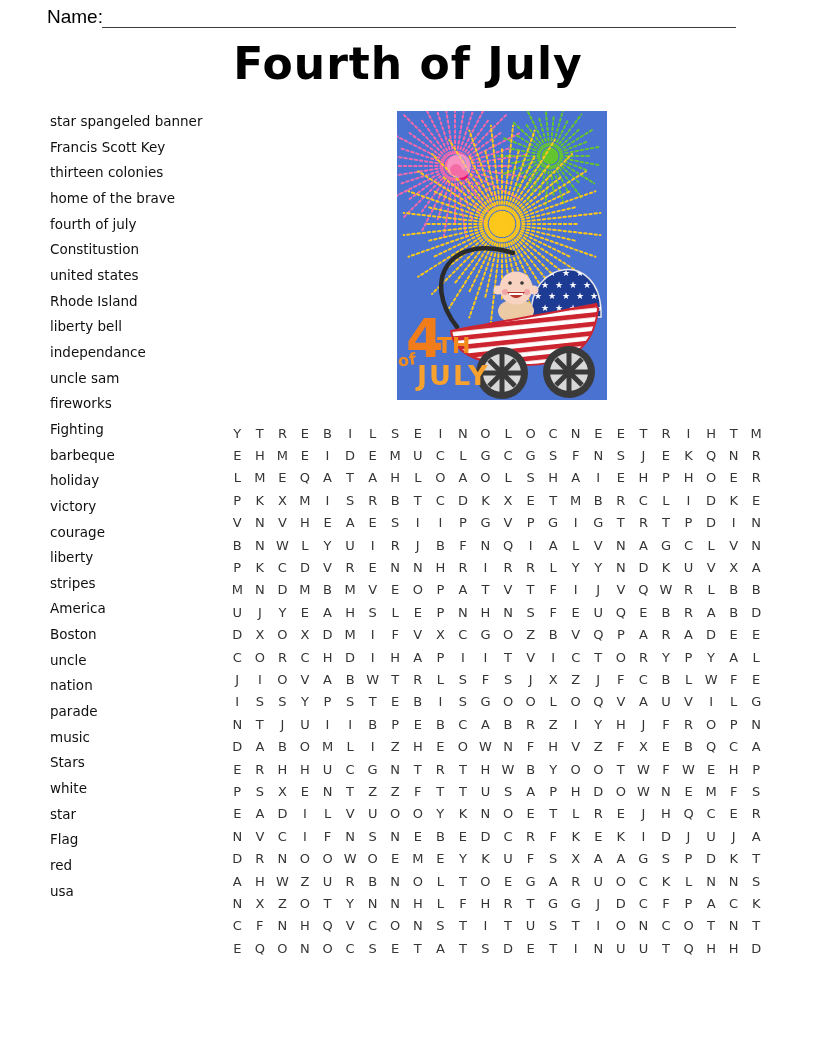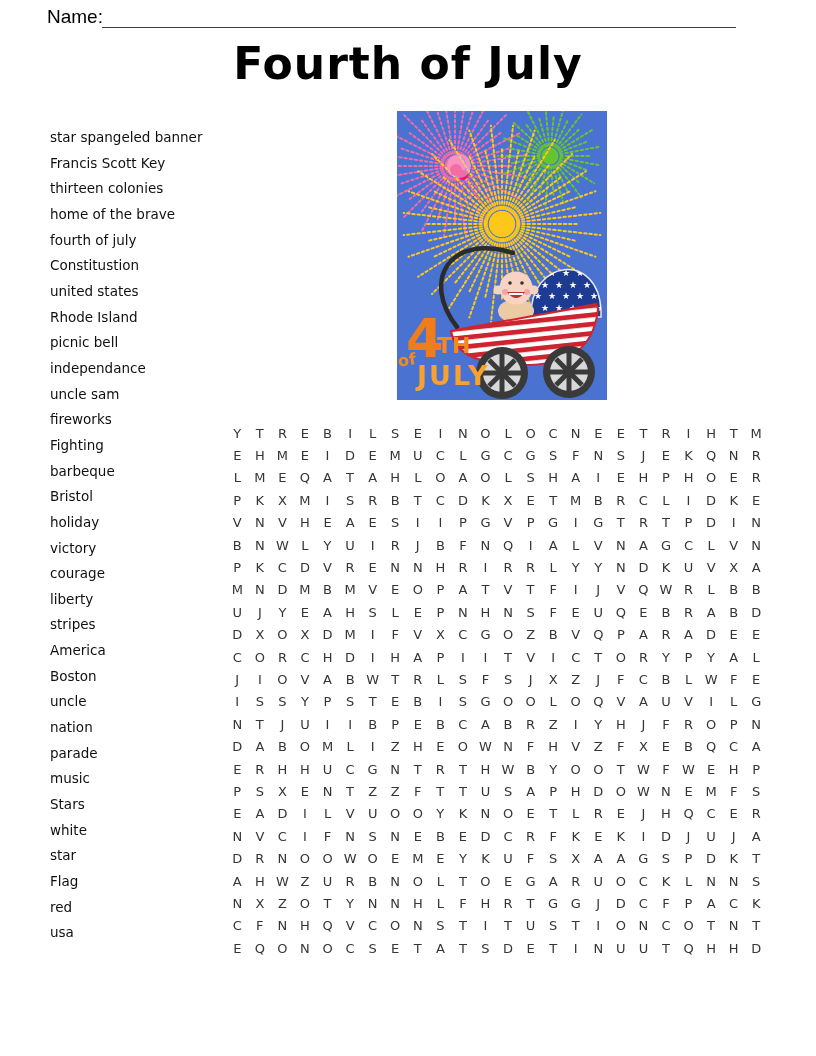--- a/index.html
+++ b/index.html
@@ -9,21 +9,21 @@
   
   #name-label{position:absolute;left:47px;top:6px;font-family:"Liberation Sans",sans-serif;
               font-size:19px;color:#000;}
   #name-line{position:absolute;left:102px;top:27px;width:634px;border-bottom:1.6px solid #3c3c3c;}
 
   
   #title{position:absolute;left:0;top:38px;width:816px;text-align:center;
          font-size:44px;font-weight:bold;color:#000;letter-spacing:1px;}
 
   
-  #word-list{position:absolute;left:50px;top:109px;margin-top:16px;}
+  #word-list{position:absolute;left:50px;top:109px;}
   .word-item{height:25.66px;line-height:25.66px;font-size:13.5px;color:#101010;white-space:nowrap;}
 
   
   #illustration{position:absolute;left:397px;top:111px;width:210px;height:289px;}
 
   
   #puzzle-grid{position:absolute;left:226px;top:422px;display:grid;
                grid-template-columns:repeat(24,22.57px);grid-auto-rows:22.4px;}
   .cell{display:flex;align-items:center;justify-content:center;
         font-size:13px;color:#353535;}
@@ -40,27 +40,26 @@
 
   <div id="word-list">
       <div class="word-item">star spangeled banner</div>
       <div class="word-item">Francis Scott Key</div>
       <div class="word-item">thirteen colonies</div>
       <div class="word-item">home of the brave</div>
       <div class="word-item">fourth of july</div>
       <div class="word-item">Constitustion</div>
       <div class="word-item">united states</div>
       <div class="word-item">Rhode Island</div>
-      <div class="word-item">picnic bell</div>
+      <div class="word-item">liberty bell</div>
       <div class="word-item">independance</div>
       <div class="word-item">uncle sam</div>
       <div class="word-item">fireworks</div>
       <div class="word-item">Fighting</div>
       <div class="word-item">barbeque</div>
-      <div class="word-item">Bristol</div>
       <div class="word-item">holiday</div>
       <div class="word-item">victory</div>
       <div class="word-item">courage</div>
       <div class="word-item">liberty</div>
       <div class="word-item">stripes</div>
       <div class="word-item">America</div>
       <div class="word-item">Boston</div>
       <div class="word-item">uncle</div>
       <div class="word-item">nation</div>
       <div class="word-item">parade</div>

